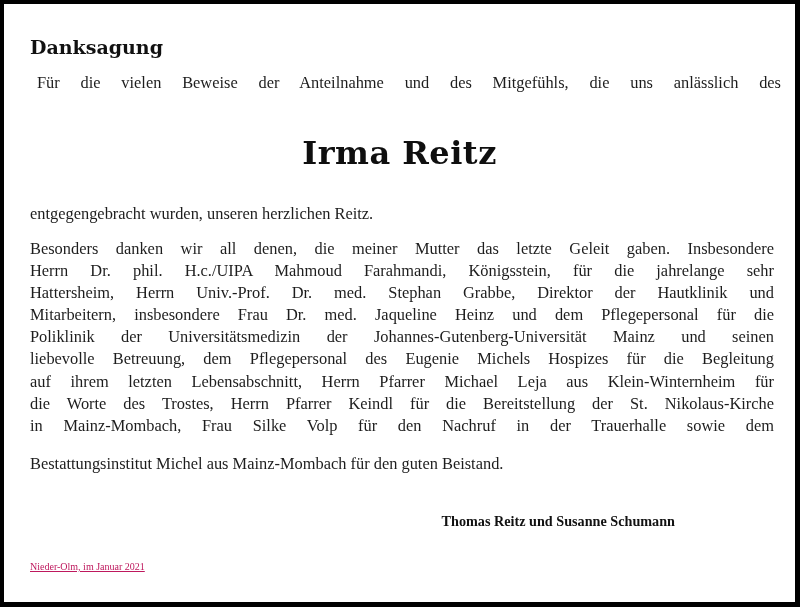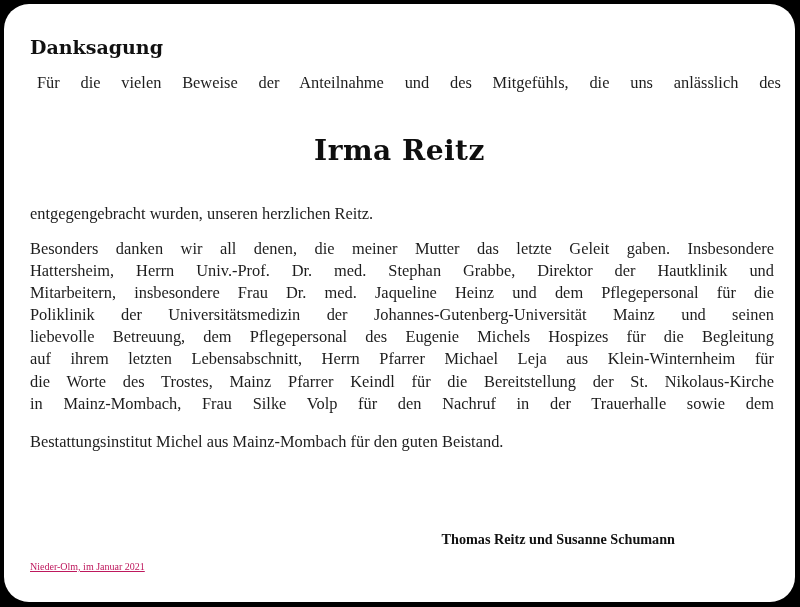--- a/index.html
+++ b/index.html
@@ -16,21 +16,20 @@
     .frame {
       position: absolute;
       left: 4px;
       top: 4px;
       width: 791px;
       height: 598px;
       background: #ffffff;
       box-sizing: border-box;
       font-family: "DejaVu Serif", "Liberation Serif", serif;
       color: #1a1a1a;
-      border-radius: 25px;
     }
     .heading {
       position: absolute;
       left: 26px;
       top: 32px;
       font-size: 19px;
       font-weight: bold;
       font-family: "DejaVu Serif", serif;
       letter-spacing: 0px;
       color: #111;
@@ -56,21 +55,21 @@
     .para.intro .l2 {
       display: block;
       font-size: 16.4px;
     }
     .name {
       position: absolute;
       left: 0;
       width: 791px;
       top: 130px;
       text-align: center;
-      font-size: 28px;
+      font-size: 32px;
       font-weight: bold;
       font-family: "DejaVu Serif", serif;
       color: #0f0f0f;
       letter-spacing: 0.5px;
     }
     .para.after { top: 199px; font-size: 16.4px; }
     .para.body {
       top: 234px;
       font-size: 16.4px;
       line-height: 22.1px;
@@ -82,21 +81,21 @@
       white-space: nowrap;
       overflow: visible;
     }
     .para.body .ln.last {
       text-align-last: left;
       margin-top: 16px;
     }
     .signature {
       position: absolute;
       right: 120px;
-      top: 527px;
+      top: 509px;
       font-size: 14.2px;
       font-weight: bold;
       font-family: "Liberation Serif", serif;
       color: #111;
     }
     .place-date {
       position: absolute;
       left: 26px;
       top: 557px;
       font-size: 10px;
@@ -114,26 +113,27 @@
   <div class="para intro">
     <span class="l1">Für die vielen Beweise der Anteilnahme und des Mitgefühls, die uns anlässlich des</span>
   </div>
 
   <div class="name">Irma Reitz</div>
 
   <div class="para after">entgegengebracht wurden, unseren herzlichen Reitz.</div>
 
   <div class="para body">
     <span class="ln">Besonders danken wir all denen, die meiner Mutter das letzte Geleit gaben. Insbesondere</span>
+    <span class="ln">Herrn Dr. phil. H.c./UIPA Mahmoud Farahmandi, Königsstein, für die jahrelange sehr</span>
     <span class="ln">Hattersheim, Herrn Univ.-Prof. Dr. med. Stephan Grabbe, Direktor der Hautklinik und</span>
     <span class="ln">Mitarbeitern, insbesondere Frau Dr. med. Jaqueline Heinz und dem Pflegepersonal für die</span>
     <span class="ln">Poliklinik der Universitätsmedizin der Johannes-Gutenberg-Universität Mainz und seinen</span>
     <span class="ln">liebevolle Betreuung, dem Pflegepersonal des Eugenie Michels Hospizes für die Begleitung</span>
     <span class="ln">auf ihrem letzten Lebensabschnitt, Herrn Pfarrer Michael Leja aus Klein-Winternheim für</span>
-    <span class="ln">die Worte des Trostes, Mainz Pfarrer Keindl für die Bereitstellung der St. Nikolaus-Kirche</span>
+    <span class="ln">die Worte des Trostes, Herrn Pfarrer Keindl für die Bereitstellung der St. Nikolaus-Kirche</span>
     <span class="ln">in Mainz-Mombach, Frau Silke Volp für den Nachruf in der Trauerhalle sowie dem</span>
     <span class="ln last">Bestattungsinstitut Michel aus Mainz-Mombach für den guten Beistand.</span>
   </div>
 
   <div class="signature">Thomas Reitz und Susanne Schumann</div>
 
   <div class="place-date">Nieder-Olm, im Januar 2021</div>
 </div>
 
 </body></html>

